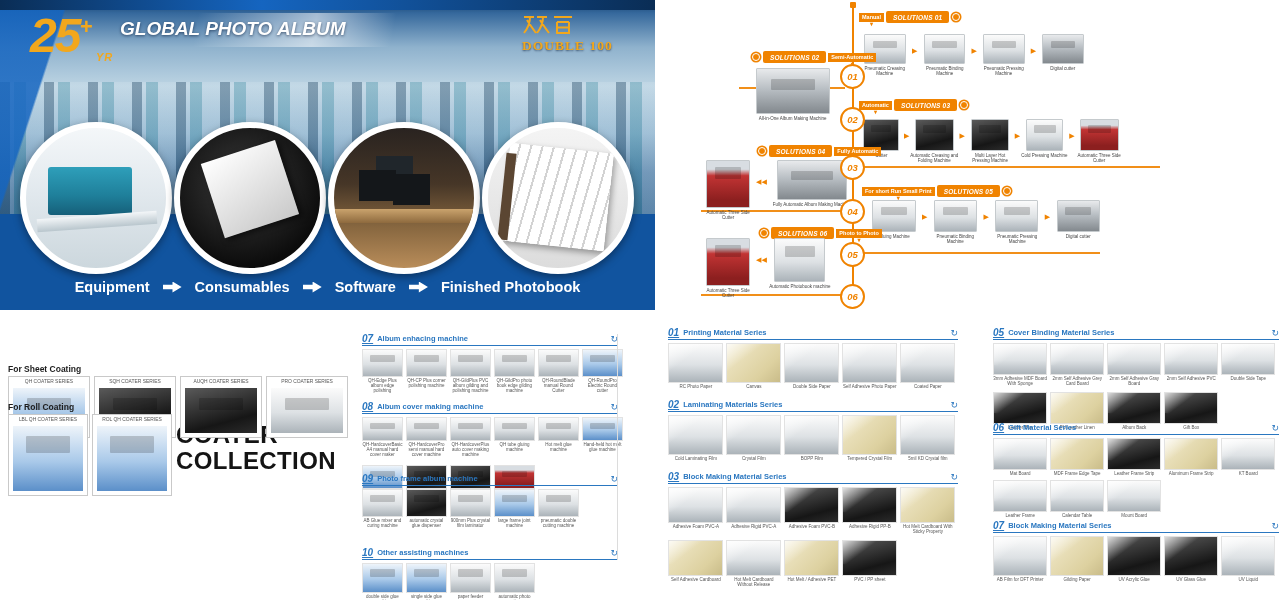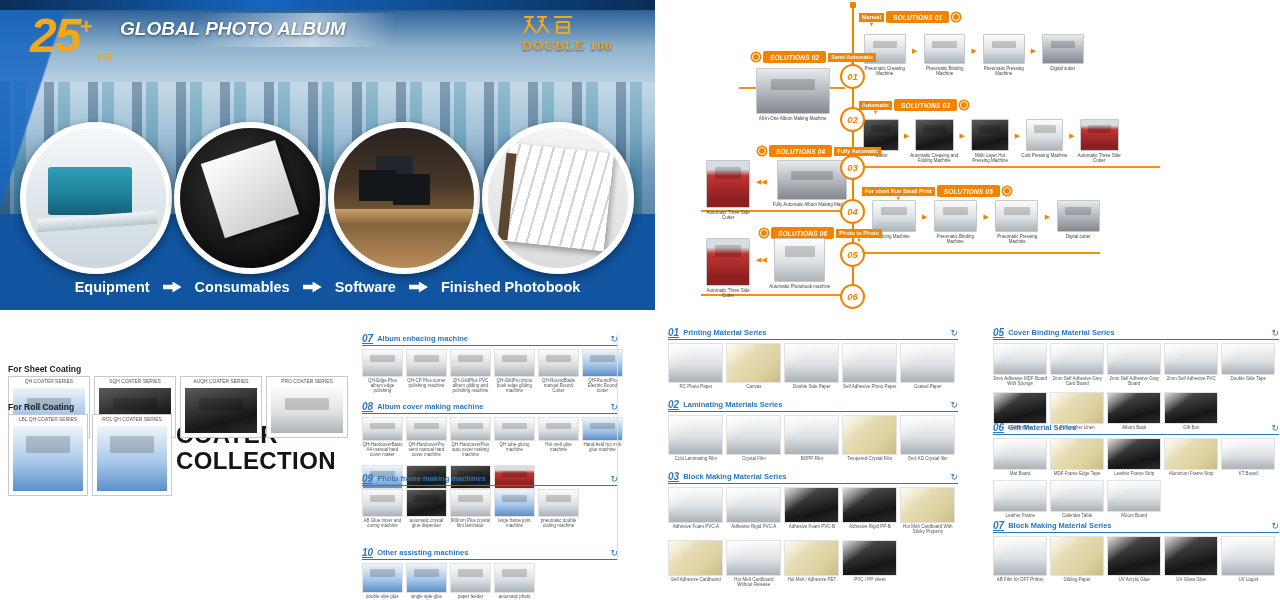--- a/index.html
+++ b/index.html
@@ -396,21 +396,21 @@
           </div>
           <div class="itm" style="width: 41px;">
             <div class="itm-art machine-art t-red" style="height: 24px;"></div>
             <div class="itm-cap">Digital foil printer</div>
           </div>
         </div>
       </div>
       <div class="sec" style="top: 148px;">
         <div class="sec-head">
           <span class="sec-num">09</span>
-          <span class="sec-title">Photo frame making machines</span>
+          <span class="sec-title">Photo frame album machine</span>
           <span class="sec-ref">↻</span>
         </div>
         <div class="irow">
           <div class="itm" style="width: 41px;">
             <div class="itm-art machine-art t-light" style="height: 28px;"></div>
             <div class="itm-cap">AB Glue mixer and curing machine</div>
           </div>
           <div class="itm" style="width: 41px;">
             <div class="itm-art machine-art t-dark" style="height: 28px;"></div>
             <div class="itm-cap">automatic crystal glue dispenser</div>

